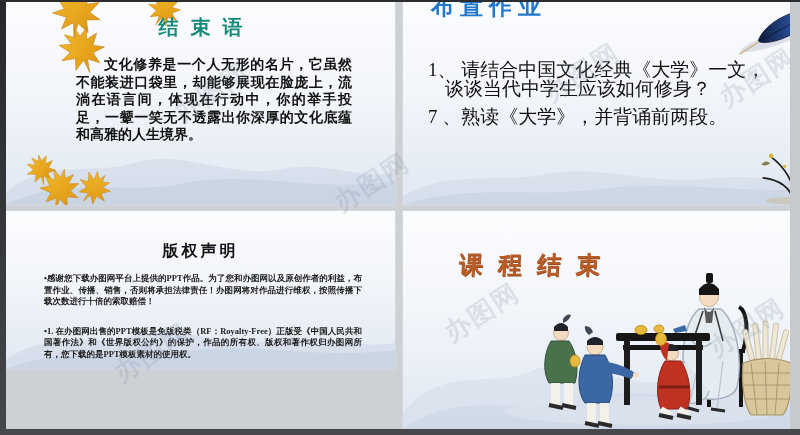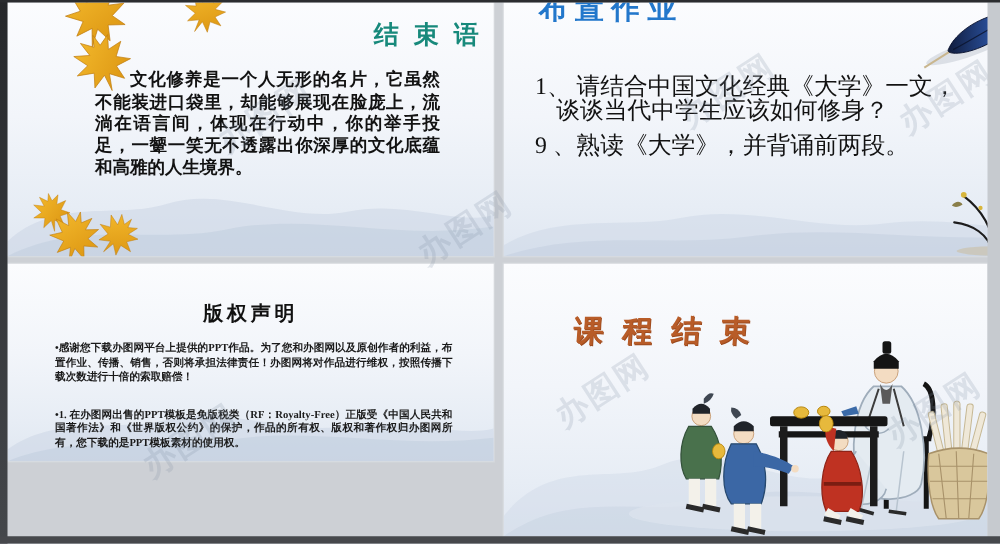--- a/index.html
+++ b/index.html
@@ -24,21 +24,21 @@
   .edge-left   { position:absolute; left:0; top:0; width:6px; height:435px; background:linear-gradient(180deg,#26282b,#44474b); z-index:30; }
   .edge-top    { position:absolute; left:0; top:0; width:800px; height:2px; background:#2b2d30; z-index:31; }
   .edge-bottom { position:absolute; left:0; top:429px; width:800px; height:6px; background:#46484c; z-index:30; }
   .edge-right  { position:absolute; left:790px; top:0; width:10px; height:435px; background:#c6cacf; z-index:29; }
 
   .mountains { position:absolute; left:0; bottom:0; width:100%; pointer-events:none; }
 
   
   .tl-title {
     position:absolute; top:12px; left:0; width:100%;
-    text-align:right; font-family:"Liberation Sans", sans-serif;
+    text-align:center; font-family:"Liberation Sans", sans-serif;
     font-weight:bold; font-size:20px; letter-spacing:12px; text-indent:12px;
     color:#17897b;
   }
   .tl-body {
     position:absolute; left:70px; top:54px; width:276px;
     font-size:14px; font-weight:bold; line-height:17.5px;
     color:#121212; text-align:justify; text-indent:2em;
   }
 
   
@@ -147,21 +147,21 @@
 
   <svg class="feather" viewBox="0 0 100 60">
     <ellipse cx="48" cy="38" rx="34" ry="6" fill="#aab2bc" opacity="0.35" transform="rotate(-18 48 38)"></ellipse>
     <path d="M14 52 L52 28" stroke="#c9b68e" stroke-width="1.6" fill="none"></path>
     <path d="M34 37 C40 22 62 8 84 6 C94 5 96 10 90 16 C76 30 54 40 40 40 C36 40 33 39 34 37 Z" fill="url(#featherGrad)" stroke="#0c1430" stroke-width="0.8"></path>
     <path d="M38 37 C52 30 74 16 88 9" stroke="#0a132b" stroke-width="1" fill="none" opacity="0.8"></path>
   </svg>
 
   <div class="tr-items">
     <div class="tr-item">1、 请结合中国文化经典《大学》一文，谈谈当代中学生应该如何修身？</div>
-    <div class="tr-item">9 、熟读《大学》，并背诵前两段。</div>
+    <div class="tr-item">7 、熟读《大学》，并背诵前两段。</div>
   </div>
 
   <svg class="orchid" viewBox="0 0 90 66">
     <ellipse cx="50" cy="60" rx="34" ry="4" fill="#cbbd9e" opacity="0.55"></ellipse>
     <g stroke="#1c1c1c" stroke-width="1.8" fill="none" stroke-linecap="round">
       <path d="M48 60 C46 42 38 26 22 14"></path>
       <path d="M50 60 C52 40 58 28 72 18"></path>
       <path d="M46 60 C42 46 30 38 14 36"></path>
       <path d="M52 60 C58 48 70 42 84 42"></path>
       <path d="M49 60 C49 44 50 30 46 20"></path>

